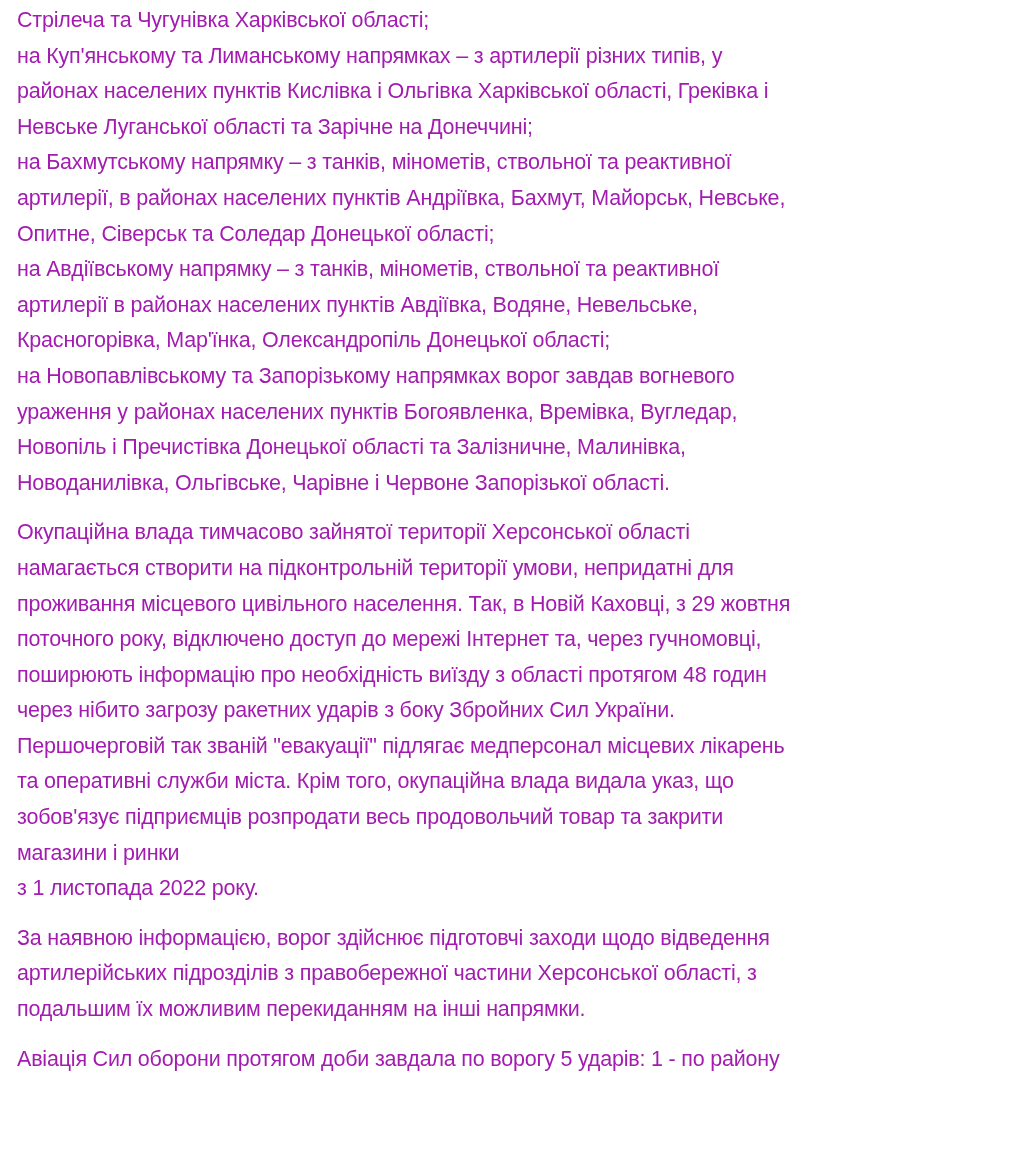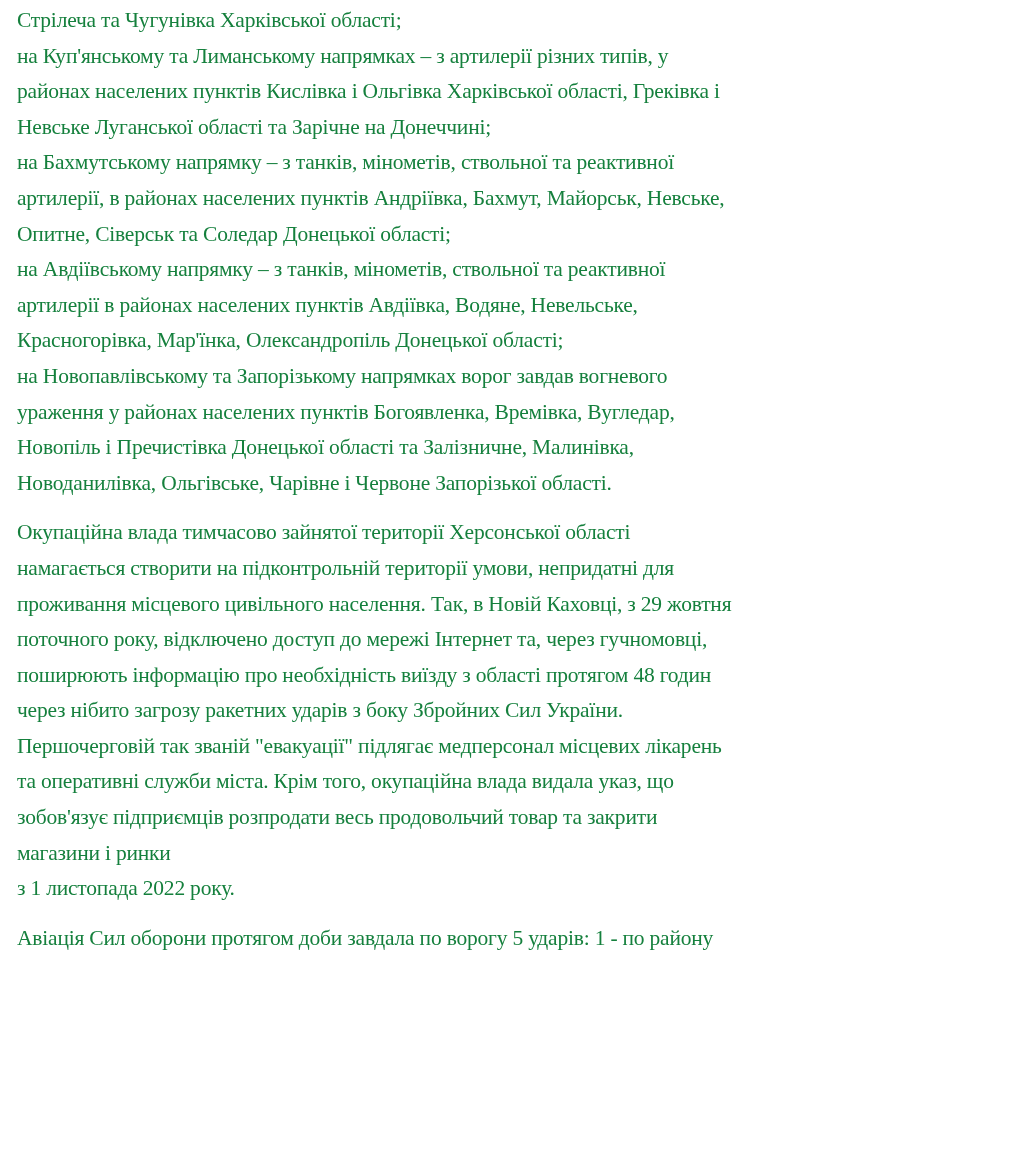--- a/index.html
+++ b/index.html
@@ -10,25 +10,24 @@
   body {
     width: 1028px;
     height: 1173px;
     overflow: hidden;
     font-family: "Liberation Sans", "DejaVu Sans", sans-serif;
   }
   .doc {
     box-sizing: border-box;
     width: 1028px;
     padding: 3px 10px 0 17px;
-    color: #15803d;
+    color: #a21caf;
     font-size: 21.5px;
     line-height: 35.6px;
     letter-spacing: -0.2px;
-    font-family: Liberation Serif, serif;
   }
   .doc p {
     margin: 0 0 14px 0;
     white-space: pre;       
   }
   .doc p:last-child {
     margin-bottom: 0;
   }
 </style>
 </head>
@@ -53,14 +52,17 @@
 намагається створити на підконтрольній території умови, непридатні для
 проживання місцевого цивільного населення. Так, в Новій Каховці, з 29 жовтня
 поточного року, відключено доступ до мережі Інтернет та, через гучномовці,
 поширюють інформацію про необхідність виїзду з області протягом 48 годин
 через нібито загрозу ракетних ударів з боку Збройних Сил України.
 Першочерговій так званій "евакуації" підлягає медперсонал місцевих лікарень
 та оперативні служби міста. Крім того, окупаційна влада видала указ, що
 зобов'язує підприємців розпродати весь продовольчий товар та закрити
 магазини і ринки
 з 1 листопада 2022 року.</p>
+  <p>За наявною інформацією, ворог здійснює підготовчі заходи щодо відведення
+артилерійських підрозділів з правобережної частини Херсонської області, з
+подальшим їх можливим перекиданням на інші напрямки.</p>
   <p>Авіація Сил оборони протягом доби завдала по ворогу 5 ударів: 1 - по району</p>
 </div>
 
 </body></html>

